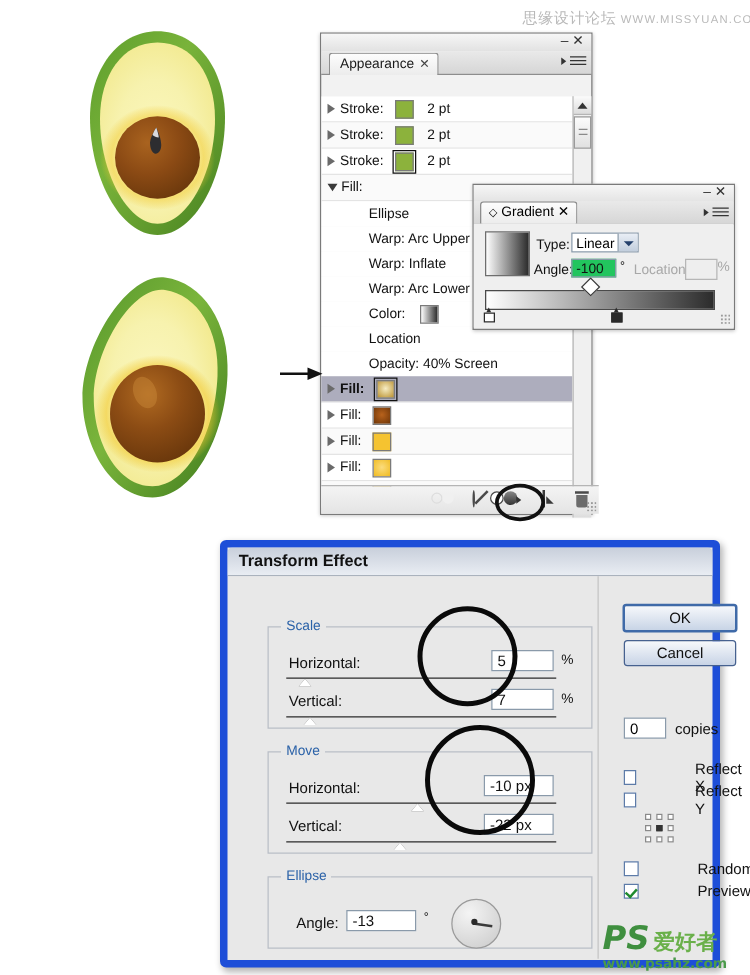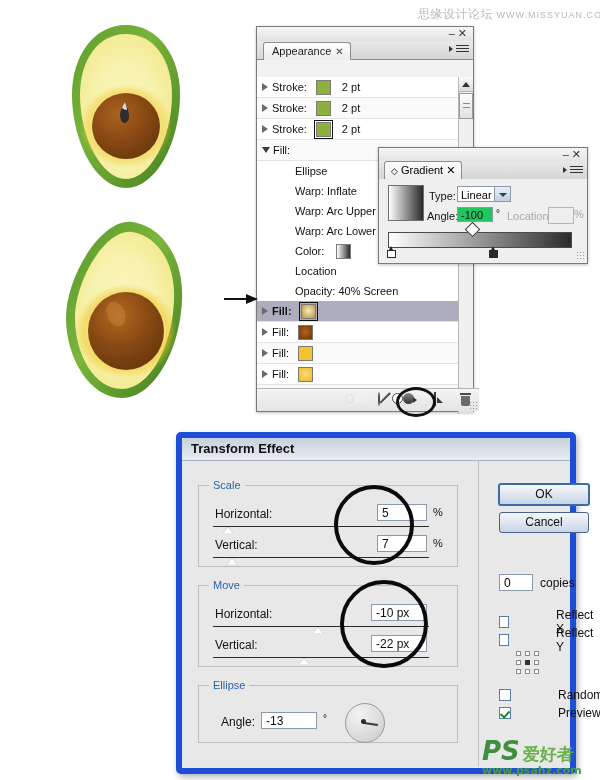--- a/index.html
+++ b/index.html
@@ -139,21 +139,21 @@
     box-shadow:2px 3px 6px rgba(0,0,0,.30);
   }
   .dlg-title{
     height:22px;border-radius:4px 4px 0 0;
     background:linear-gradient(#c8cfdb,#e9edf3);
     font-weight:bold;font-size:13px;color:#111;line-height:22px;padding-left:9px;
     border-bottom:1px solid #aab2bd;
   }
   .dlg-body{position:absolute;left:0;top:23px;width:388px;height:306px;}
   fieldset.grp{
-    position:absolute;margin:0;padding:0;border:1px solid #b9bec6;background:transparent;
+    position:absolute;margin:16px;padding:0;border:1px solid #b9bec6;background:transparent;
   }
   legend.grp-lg{margin-left:10px;padding:0 4px;font-size:11px;color:#2b62a8;}
   .row-lbl{position:absolute;font-size:12px;color:#111;}
   .t-field{
     position:absolute;background:#fff;border:1px solid #8a9aaa;height:17px;line-height:17px;
     font-size:12px;padding-left:4px;box-sizing:border-box;color:#111;
   }
   .unit{position:absolute;font-size:11px;color:#111;}
   .slider{position:absolute;height:1px;background:#2b2b2b;}
   .slider .knob{position:absolute;top:1px;width:0;height:0;border-left:5px solid transparent;border-right:5px solid transparent;border-bottom:6px solid #ffffff;filter:drop-shadow(0 0 0.6px #555);}
@@ -291,24 +291,24 @@
 
     <div class="arow alt">
       <span class="tri-d"></span>
       <span class="alabel">Fill:</span>
     </div>
 
     <div class="subrow">
       <span class="alabel">Ellipse</span>
     </div>
     <div class="subrow">
+      <span class="alabel">Warp: Arc Upper</span>
+    </div>
+    <div class="subrow">
       <span class="alabel">Warp: Inflate</span>
-    </div>
-    <div class="subrow">
-      <span class="alabel">Warp: Arc Upper</span>
     </div>
     <div class="subrow">
       <span class="alabel">Warp: Arc Lower</span>
     </div>
     <div class="subrow">
       <span class="alabel">Color:</span>
       <span class="subsw" style="background:linear-gradient(90deg,#ffffff,#2a2a2a);"></span>
     </div>
     <div class="subrow">
       <span class="alabel">Location</span>

